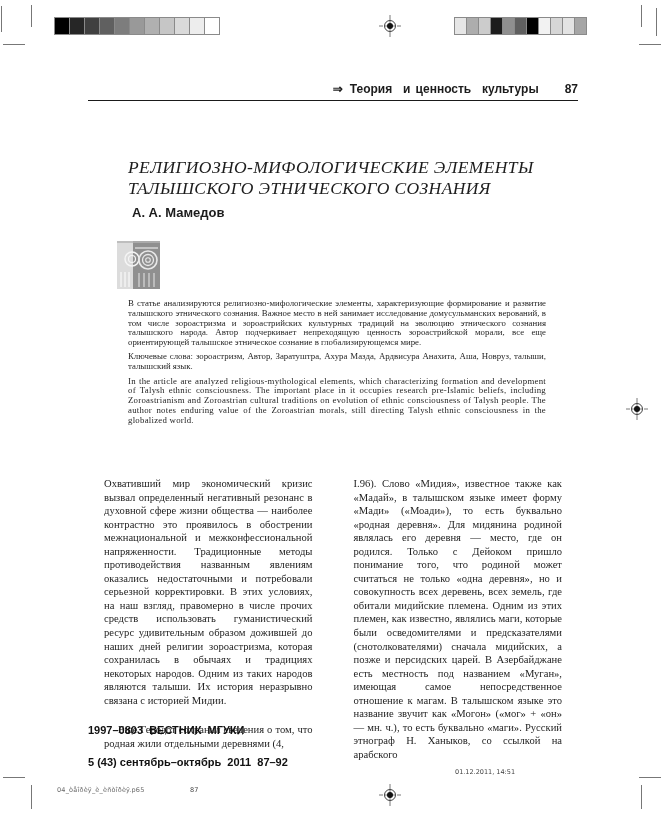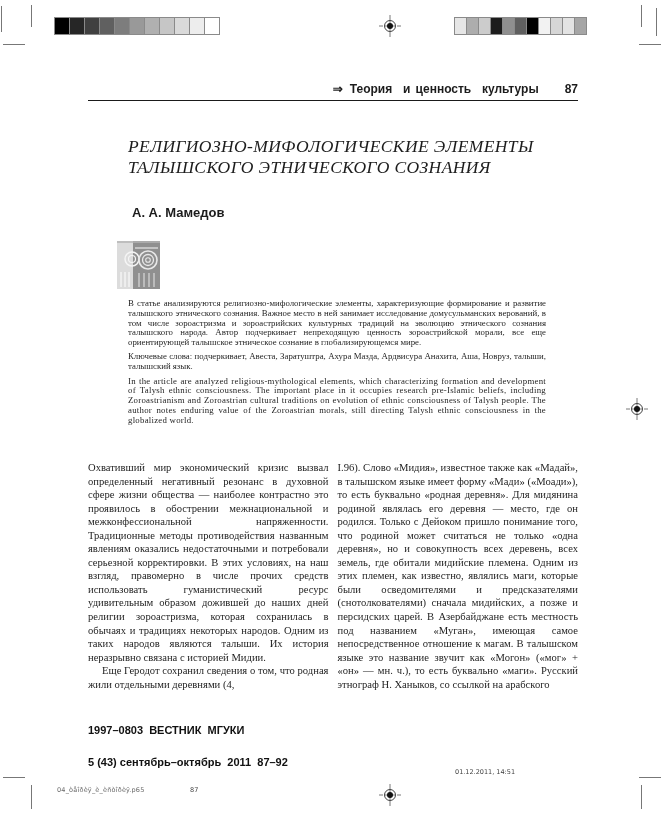--- a/index.html
+++ b/index.html
@@ -17,39 +17,39 @@
 
   
   .running-head{position:absolute;left:88px;top:82px;width:490px;display:flex;justify-content:flex-end;
                 align-items:baseline;border-bottom:1.4px solid #1a1a1a;padding-bottom:4px;
                 font-family:"Liberation Sans",sans-serif;font-weight:bold;font-size:12px;}
   .running-head .arrow{margin-right:7px;}
   .running-head .rh-title{white-space:pre;word-spacing:2px;}
   .running-head .pagenum{margin-left:26px;}
 
   
-  .article-title{position:absolute;left:128px;top:136px;width:460px;font-style:italic;
+  .article-title{position:absolute;left:128px;top:157px;width:460px;font-style:italic;
                  font-size:17.5px;line-height:20.5px;letter-spacing:0.4px;}
   .author{position:absolute;left:132px;top:205px;font-family:"Liberation Sans",sans-serif;
           font-weight:bold;font-size:13px;}
   .affiliation{position:absolute;left:128px;top:223px;font-family:"Liberation Sans",sans-serif;
                font-size:10.5px;color:#222;}
   .capital{position:absolute;left:117px;top:241px;width:43px;height:48px;}
 
   
   .abstract{position:absolute;left:128px;top:299px;width:418px;font-size:8.8px;line-height:9.8px;
             text-align:justify;color:#1f1f1f;}
   .abstract p{margin:0 0 4.5px 0;}
   .abstract p.en{letter-spacing:0.25px;}
 
   
   .columns{position:absolute;left:88px;top:461px;width:490px;display:flex;gap:9px;
            font-size:10.6px;line-height:13.55px;text-align:justify;color:#1e1e1e;}
   .col{width:241px;}
-  .col p{margin:0;}
+  .col p{margin:16px;}
   .col p.indent{text-indent:14px;}
 
   
   .journal-footer{position:absolute;left:88px;top:704px;width:490px;
                   font-family:"Liberation Sans",sans-serif;font-weight:bold;font-size:11px;
                   line-height:10.5px;white-space:pre;color:#111;}
 
   
   .printline{position:absolute;font-family:"DejaVu Sans",sans-serif;font-size:6.5px;color:#3f3f3f;}
   .printline.fname{left:57px;top:786px;letter-spacing:0.2px;opacity:0.8;text-align:center;}
@@ -145,21 +145,21 @@
     <circle cx="31" cy="19" r="5.5" fill="none" stroke="#e8e8e8" stroke-width="1.3"></circle>
     <circle cx="31" cy="19" r="2.3" fill="none" stroke="#e8e8e8" stroke-width="1.1"></circle>
     <line x1="22" y1="32" x2="22" y2="46" stroke="#e8e8e8" stroke-width="1"></line>
     <line x1="27" y1="32" x2="27" y2="46" stroke="#e8e8e8" stroke-width="1"></line>
     <line x1="32" y1="32" x2="32" y2="46" stroke="#e8e8e8" stroke-width="1"></line>
     <line x1="37" y1="32" x2="37" y2="46" stroke="#e8e8e8" stroke-width="1"></line>
   </svg>
 
   <div class="abstract">
     <p>В статье анализируются религиозно-мифологические элементы, характеризующие формирование и развитие талышского этнического сознания. Важное место в ней занимает исследование домусульманских верований, в том числе зороастризма и зороастрийских культурных традиций на эволюцию этнического сознания талышского народа. Автор подчеркивает непреходящую ценность зороастрийской морали, все еще ориентирующей талышское этническое сознание в глобализирующемся мире.</p>
-    <p>Ключевые слова: подчеркивает, Авеста, Заратуштра, Ахура Мазда, Ардвисура Анахита, Аша, Новруз, талыши, талышский язык.</p>
+    <p>Ключевые слова: зороастризм, Автор, Заратуштра, Ахура Мазда, Ардвисура Анахита, Аша, Новруз, талыши, талышский язык.</p>
     <p class="en">In the article are analyzed religious-mythological elements, which characterizing formation and development of Talysh ethnic consciousness. The important place in it occupies research pre-Islamic beliefs, including Zoroastrianism and Zoroastrian cultural traditions on evolution of ethnic consciousness of Talysh people. The author notes enduring value of the Zoroastrian morals, still directing Talysh ethnic consciousness in the globalized world.</p>
   </div>
 
   <div class="columns">
     <div class="col">
       <p>Охвативший мир экономический кризис вызвал определенный негативный резонанс в духовной сфере жизни общества — наиболее контрастно это проявилось в обострении межнациональной и межконфессиональной напряженности. Традиционные методы противодействия названным явлениям оказались недостаточными и потребовали серьезной корректировки. В этих условиях, на наш взгляд, правомерно в числе прочих средств использовать гуманистический ресурс удивительным образом дожившей до наших дней религии зороастризма, которая сохранилась в обычаях и традициях некоторых народов. Одним из таких народов являются талыши. Их история неразрывно связана с историей Мидии.</p>
       <p class="indent">Еще Геродот сохранил сведения о том, что родная жили отдельными деревнями (4,</p>
     </div>
     <div class="col">
       <p>I.96). Слово «Мидия», известное также как «Мадай», в талышском языке имеет форму «Мади» («Моади»), то есть буквально «родная деревня». Для мидянина родиной являлась его деревня — место, где он родился. Только с Дейоком пришло понимание того, что родиной может считаться не только «одна деревня», но и совокупность всех деревень, всех земель, где обитали мидийские племена. Одним из этих племен, как известно, являлись маги, которые были осведомителями и предсказателями (снотолкователями) сначала мидийских, а позже и персидских царей. В Азербайджане есть местность под названием «Муган», имеющая самое непосредственное отношение к магам. В талышском языке это название звучит как «Могон» («мог» + «он» — мн. ч.), то есть буквально «маги». Русский этнограф Н. Ханыков, со ссылкой на арабского</p>

